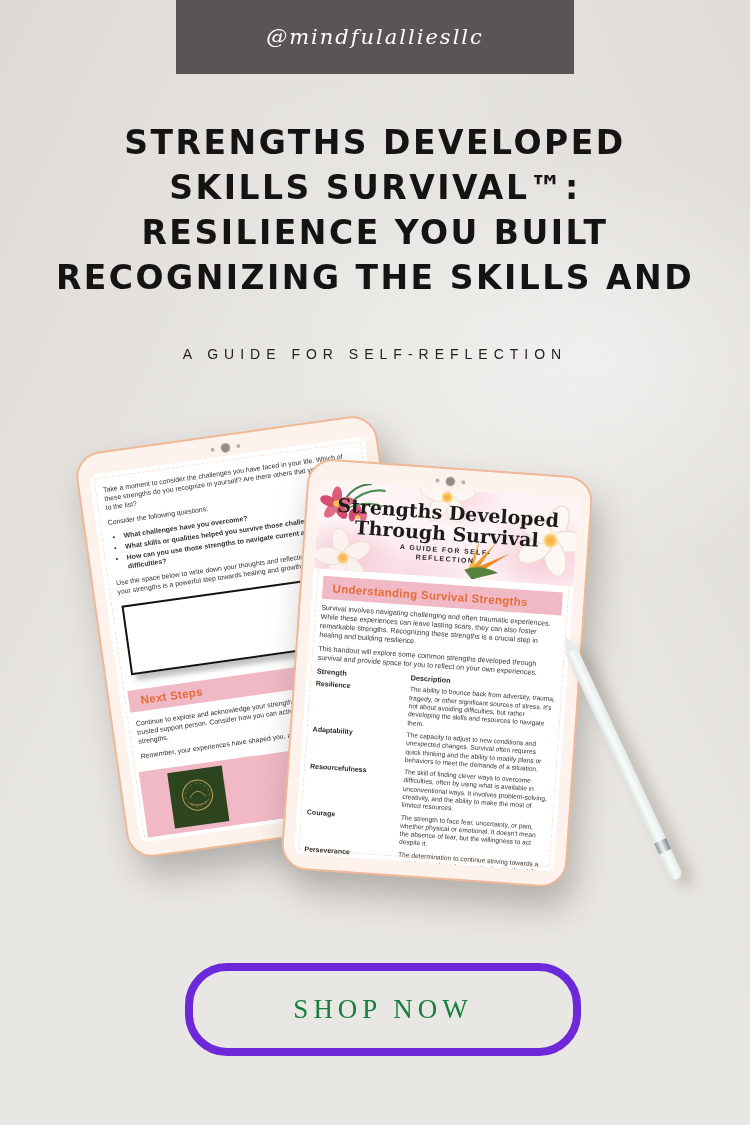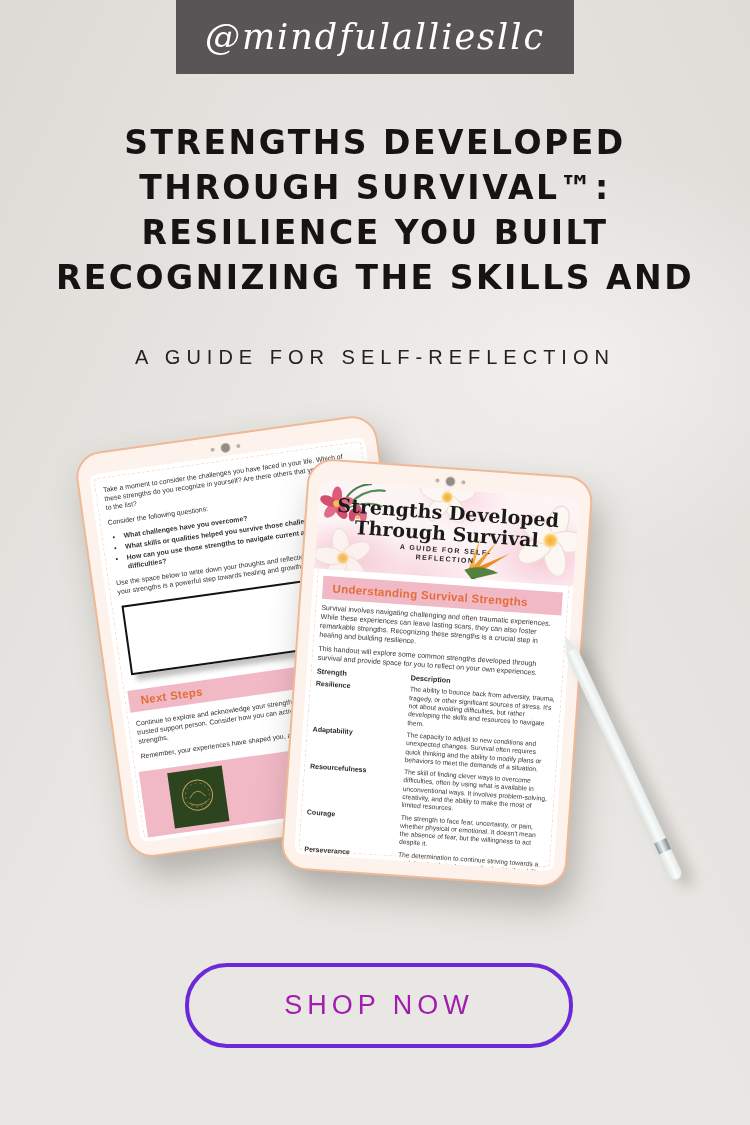--- a/index.html
+++ b/index.html
@@ -6,27 +6,27 @@
   .page{position:relative;width:750px;height:1125px;overflow:hidden;
         background:#e9e7e3;font-family:"Liberation Sans",sans-serif;}
   .bg-sheen{position:absolute;inset:0;pointer-events:none;
     background:
       radial-gradient(420px 300px at 78% 32%, rgba(255,255,255,0.45), rgba(255,255,255,0) 70%),
       linear-gradient(115deg, rgba(176,172,166,0.22) 0%, rgba(255,255,255,0) 38%),
       linear-gradient(245deg, rgba(176,172,166,0.18) 0%, rgba(255,255,255,0) 42%);}
   
   .handle{position:absolute;left:176px;top:0;width:398px;height:74px;background:#595557;
     color:#ffffff;display:flex;align-items:center;justify-content:center;
-    font-family:"DejaVu Serif",serif;font-style:italic;font-size:35px;letter-spacing:2px;}
+    font-family:"DejaVu Serif",serif;font-style:italic;font-size:21px;letter-spacing:2px;}
   
   .title{position:absolute;top:120px;left:15px;width:720px;text-align:center;
     font-family:"DejaVu Sans",sans-serif;font-weight:bold;font-size:33px;line-height:45px;
     letter-spacing:2.5px;color:#161412;}
   .subtitle{position:absolute;top:346px;left:0;width:750px;text-align:center;
-    font-size:20px;letter-spacing:6px;color:#24221f;}
+    font-size:14px;letter-spacing:6px;color:#24221f;}
   
   .tablet{position:absolute;background:#fdf3ec;border:2px solid #efb896;border-radius:26px;
     box-shadow:8px 20px 34px rgba(105,100,95,0.42);}
   .tablet .screen{position:absolute;left:11px;right:11px;top:20px;bottom:14px;background:#fff;
     border-radius:8px;overflow:hidden;outline:1px dashed rgba(240,185,155,0.5);outline-offset:-5px;}
   .cam{position:absolute;top:7px;left:50%;transform:translateX(-50%);
     display:flex;align-items:center;gap:6px;}
   .cam i{display:block;border-radius:50%;background:#b9b3ae;}
   .cam .d1,.cam .d3{width:4px;height:4px;}
   .cam .d2{width:8px;height:8px;background:#928c87;border:1px solid #b9b3ae;}
@@ -73,38 +73,38 @@
     transform:rotate(-25deg);transform-origin:6.5px 0;
     filter:drop-shadow(7px 11px 7px rgba(100,95,90,0.35));}
   .pencil .tip{width:0;height:0;margin:0 auto;
     border-left:6.5px solid transparent;border-right:6.5px solid transparent;
     border-bottom:16px solid #e6ebe9;}
   .pencil .pbody{height:210px;background:linear-gradient(90deg,#dde4e2,#f8fbfa 45%,#e5eae8);}
   .pencil .band{height:12px;background:linear-gradient(90deg,#8e969b,#eef2f4 45%,#7e868b);}
   .pencil .cap{height:30px;border-radius:0 0 7px 7px;
     background:linear-gradient(90deg,#e0e6e4,#f9fcfb 50%,#e4e9e7);}
   
-  .cta{position:absolute;left:185px;top:963px;width:380px;height:77px;border:4px solid #6d28d9;
+  .cta{position:absolute;left:185px;top:963px;width:380px;height:77px;border:8px solid #6d28d9;
     border-radius:42px;background:transparent;display:flex;align-items:center;justify-content:center;
-    font-family:Liberation Sans, sans-serif;font-size:27px;letter-spacing:5px;color:#a21caf;
+    font-family:Liberation Serif, serif;font-size:27px;letter-spacing:5px;color:#15803d;
     cursor:pointer;}
 </style>
 </head>
 <body>
 
 <div class="page">
   <div class="bg-sheen"></div>
 
   <div class="handle">
     <span>@mindfulalliesllc</span>
   </div>
 
   <div class="title">
     <div>STRENGTHS DEVELOPED</div>
-    <div>THROUGH SURVIVAL™:</div>
+    <div>SKILLS SURVIVAL™:</div>
     <div>RESILIENCE YOU BUILT</div>
     <div>RECOGNIZING THE SKILLS AND</div>
   </div>
   <div class="subtitle">A GUIDE FOR SELF-REFLECTION</div>
 
   <div class="tablet tablet-left">
     <div class="cam">
       <i class="d1"></i>
         <i class="d2"></i>
         <i class="d3"></i>

